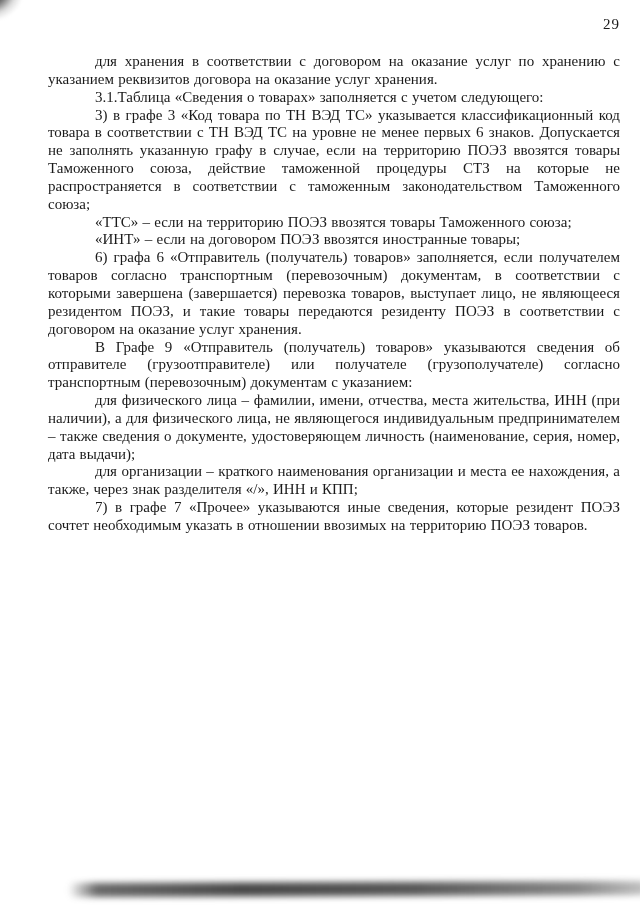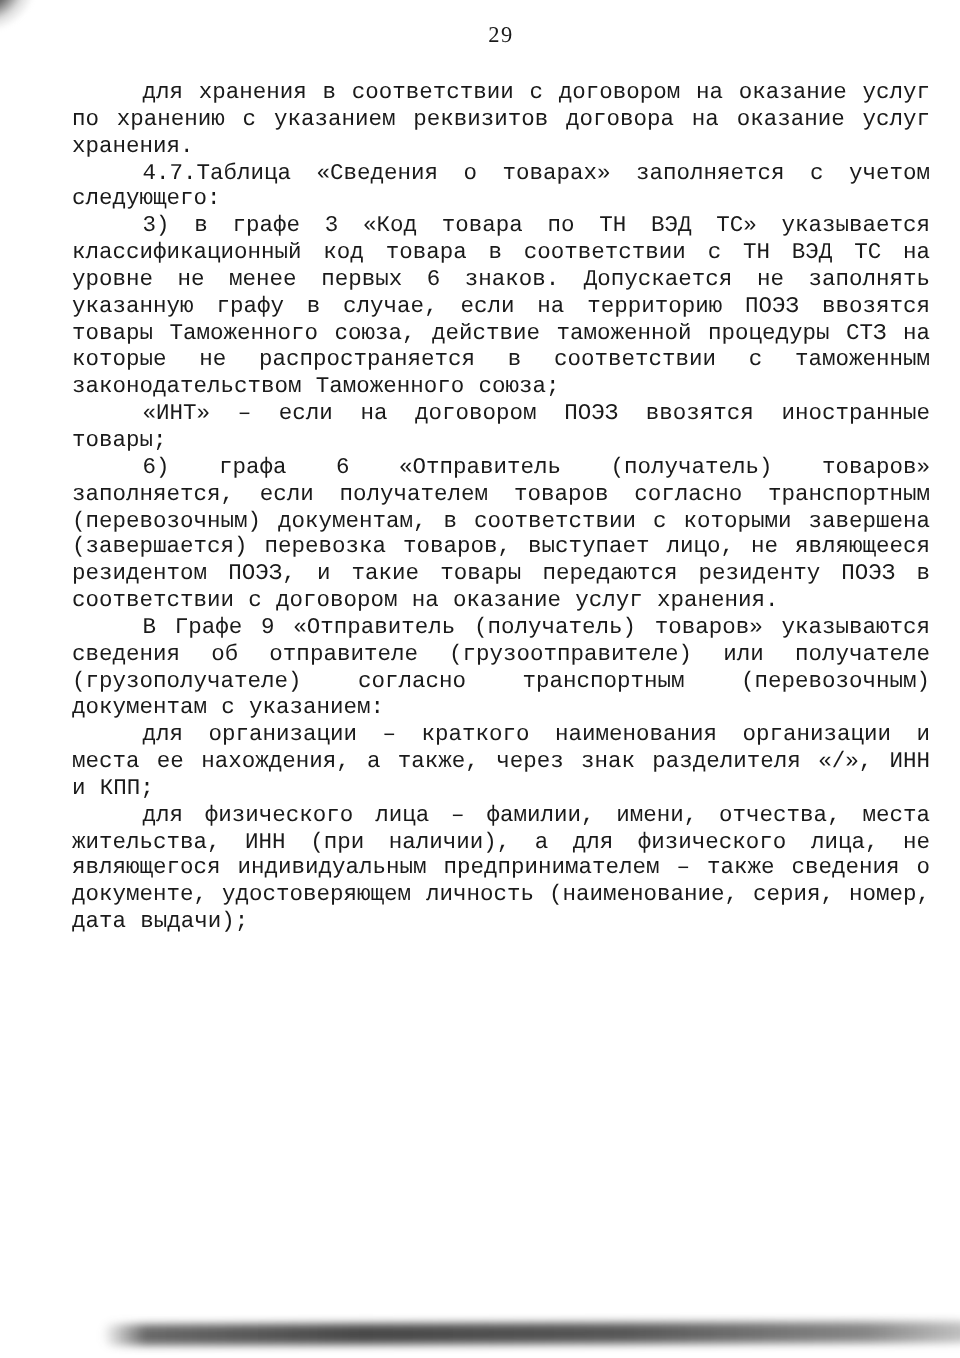--- a/index.html
+++ b/index.html
@@ -27,41 +27,40 @@
                 rgba(25,25,25,0.95) 0%,
                 rgba(70,70,70,0.8) 35%,
                 rgba(160,160,160,0.35) 58%,
                 rgba(255,255,255,0) 75%);
     filter: blur(1.5px);
   }
   .page-number {
     padding-top: 16px;
     width: 572px;
     margin-left: 48px;
-    text-align: center;
+    text-align: right;
     font-size: 15px;
     line-height: 17px;
     letter-spacing: 1px;
   }
   .content {
     position: absolute;
     top: 53px;
     left: 48px;
     width: 572px;
     font-size: 15px;
     line-height: 17.85px;
     text-align: justify;
     text-justify: inter-word;
   }
   .content p {
     margin: 0;
     padding: 0;
     text-indent: 47px;
     word-spacing: 0.5px;
-    font-family: Liberation Mono, monospace;
   }
   
   .bottom-shadow {
     position: absolute;
     left: 68px;
     right: -8px;
     top: 882px;
     height: 14px;
     border-radius: 7px;
     background: linear-gradient(90deg,
@@ -79,24 +78,26 @@
 <body>
 
 <div class="page">
 
   <div class="corner-smudge"></div>
 
   <div class="page-number">29</div>
 
   <div class="content">
     <p>для хранения в соответствии с договором на оказание услуг по хранению с указанием реквизитов договора на оказание услуг хранения.</p>
-    <p>4.7.Таблица «Сведения о товарах» заполняется с учетом следующего:</p>
+    <p>3.1.Таблица «Сведения о товарах» заполняется с учетом следующего:</p>
     <p>3) в графе 3 «Код товара по ТН ВЭД ТС» указывается классификационный код товара в соответствии с ТН ВЭД ТС на уровне не менее первых 6 знаков. Допускается не заполнять указанную графу в случае, если на территорию ПОЭЗ ввозятся товары Таможенного союза, действие таможенной процедуры СТЗ на которые не распространяется в соответствии с таможенным законодательством Таможенного союза;</p>
+    <p>«ТТС» – если на территорию ПОЭЗ ввозятся товары Таможенного союза;</p>
     <p>«ИНТ» – если на договором ПОЭЗ ввозятся иностранные товары;</p>
     <p>6) графа 6 «Отправитель (получатель) товаров» заполняется, если получателем товаров согласно транспортным (перевозочным) документам, в соответствии с которыми завершена (завершается) перевозка товаров, выступает лицо, не являющееся резидентом ПОЭЗ, и такие товары передаются резиденту ПОЭЗ в соответствии с договором на оказание услуг хранения.</p>
     <p>В Графе 9 «Отправитель (получатель) товаров» указываются сведения об отправителе (грузоотправителе) или получателе (грузополучателе) согласно транспортным (перевозочным) документам с указанием:</p>
+    <p>для физического лица – фамилии, имени, отчества, места жительства, ИНН (при наличии), а для физического лица, не являющегося индивидуальным предпринимателем – также сведения о документе, удостоверяющем личность (наименование, серия, номер, дата выдачи);</p>
     <p>для организации – краткого наименования организации и места ее нахождения, а также, через знак разделителя «/», ИНН и КПП;</p>
-    <p>для физического лица – фамилии, имени, отчества, места жительства, ИНН (при наличии), а для физического лица, не являющегося индивидуальным предпринимателем – также сведения о документе, удостоверяющем личность (наименование, серия, номер, дата выдачи);</p>
+    <p>7) в графе 7 «Прочее» указываются иные сведения, которые резидент ПОЭЗ сочтет необходимым указать в отношении ввозимых на территорию ПОЭЗ товаров.</p>
   </div>
 
   <div class="bottom-shadow"></div>
 
 </div>
 
 </body></html>

